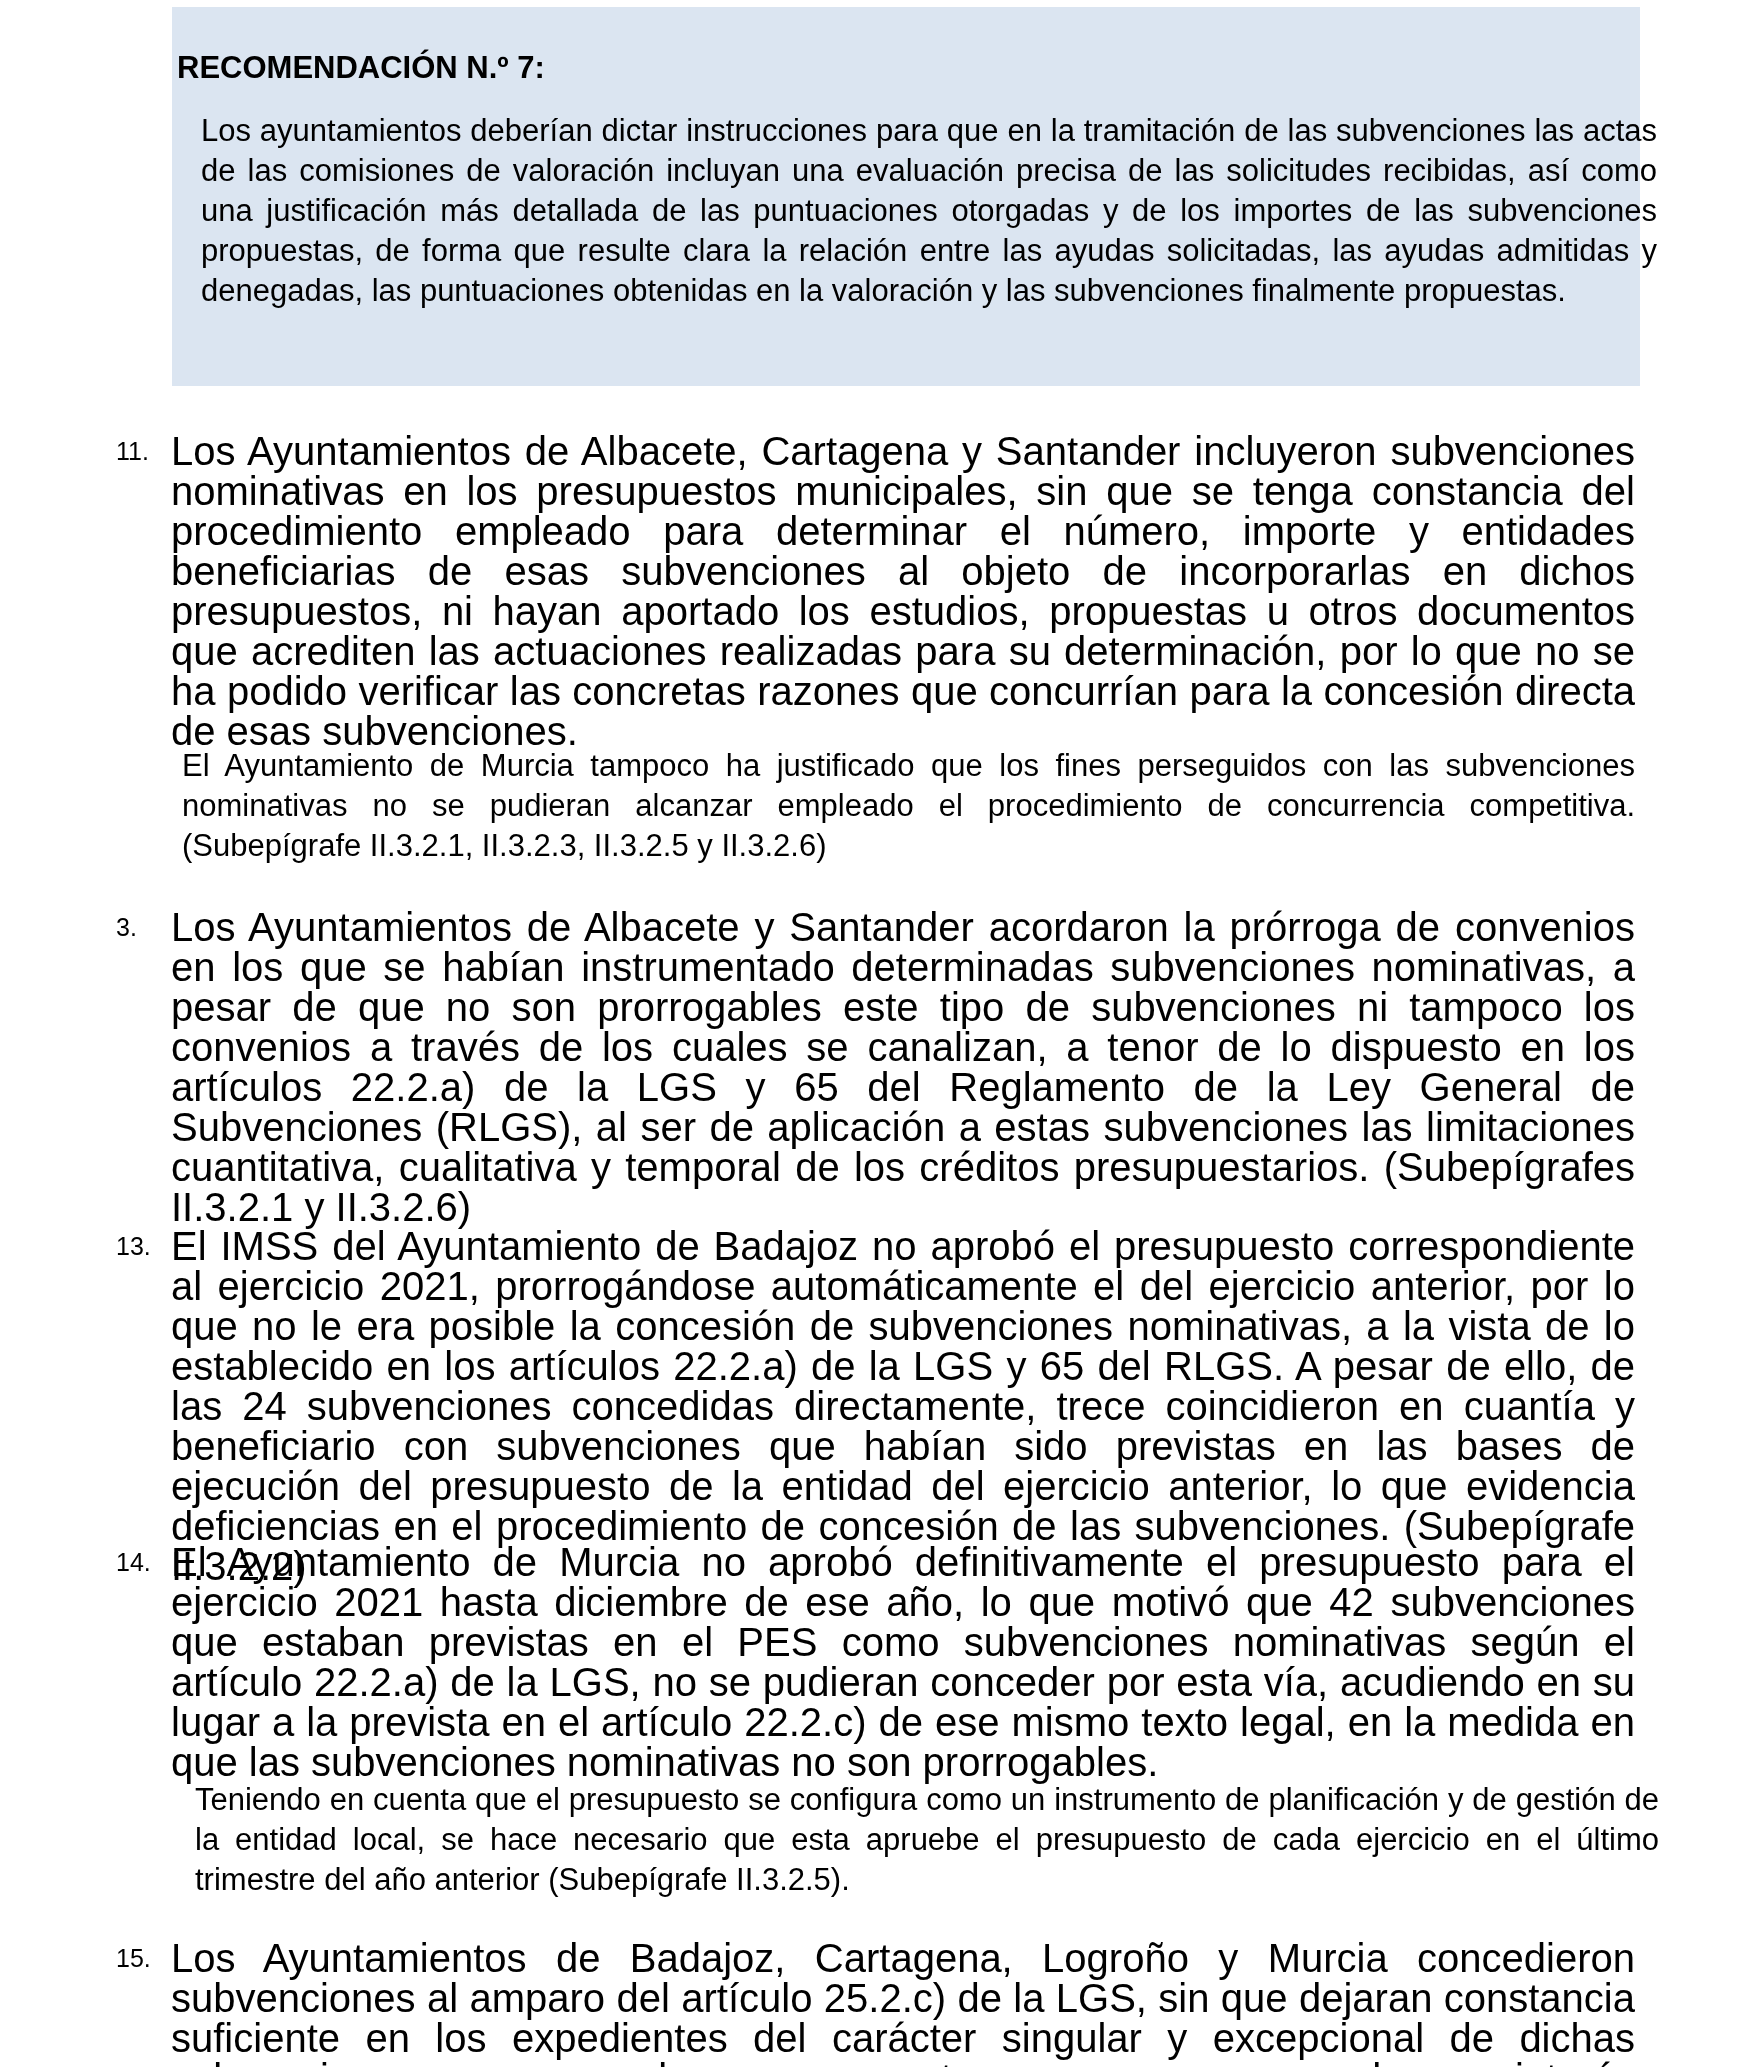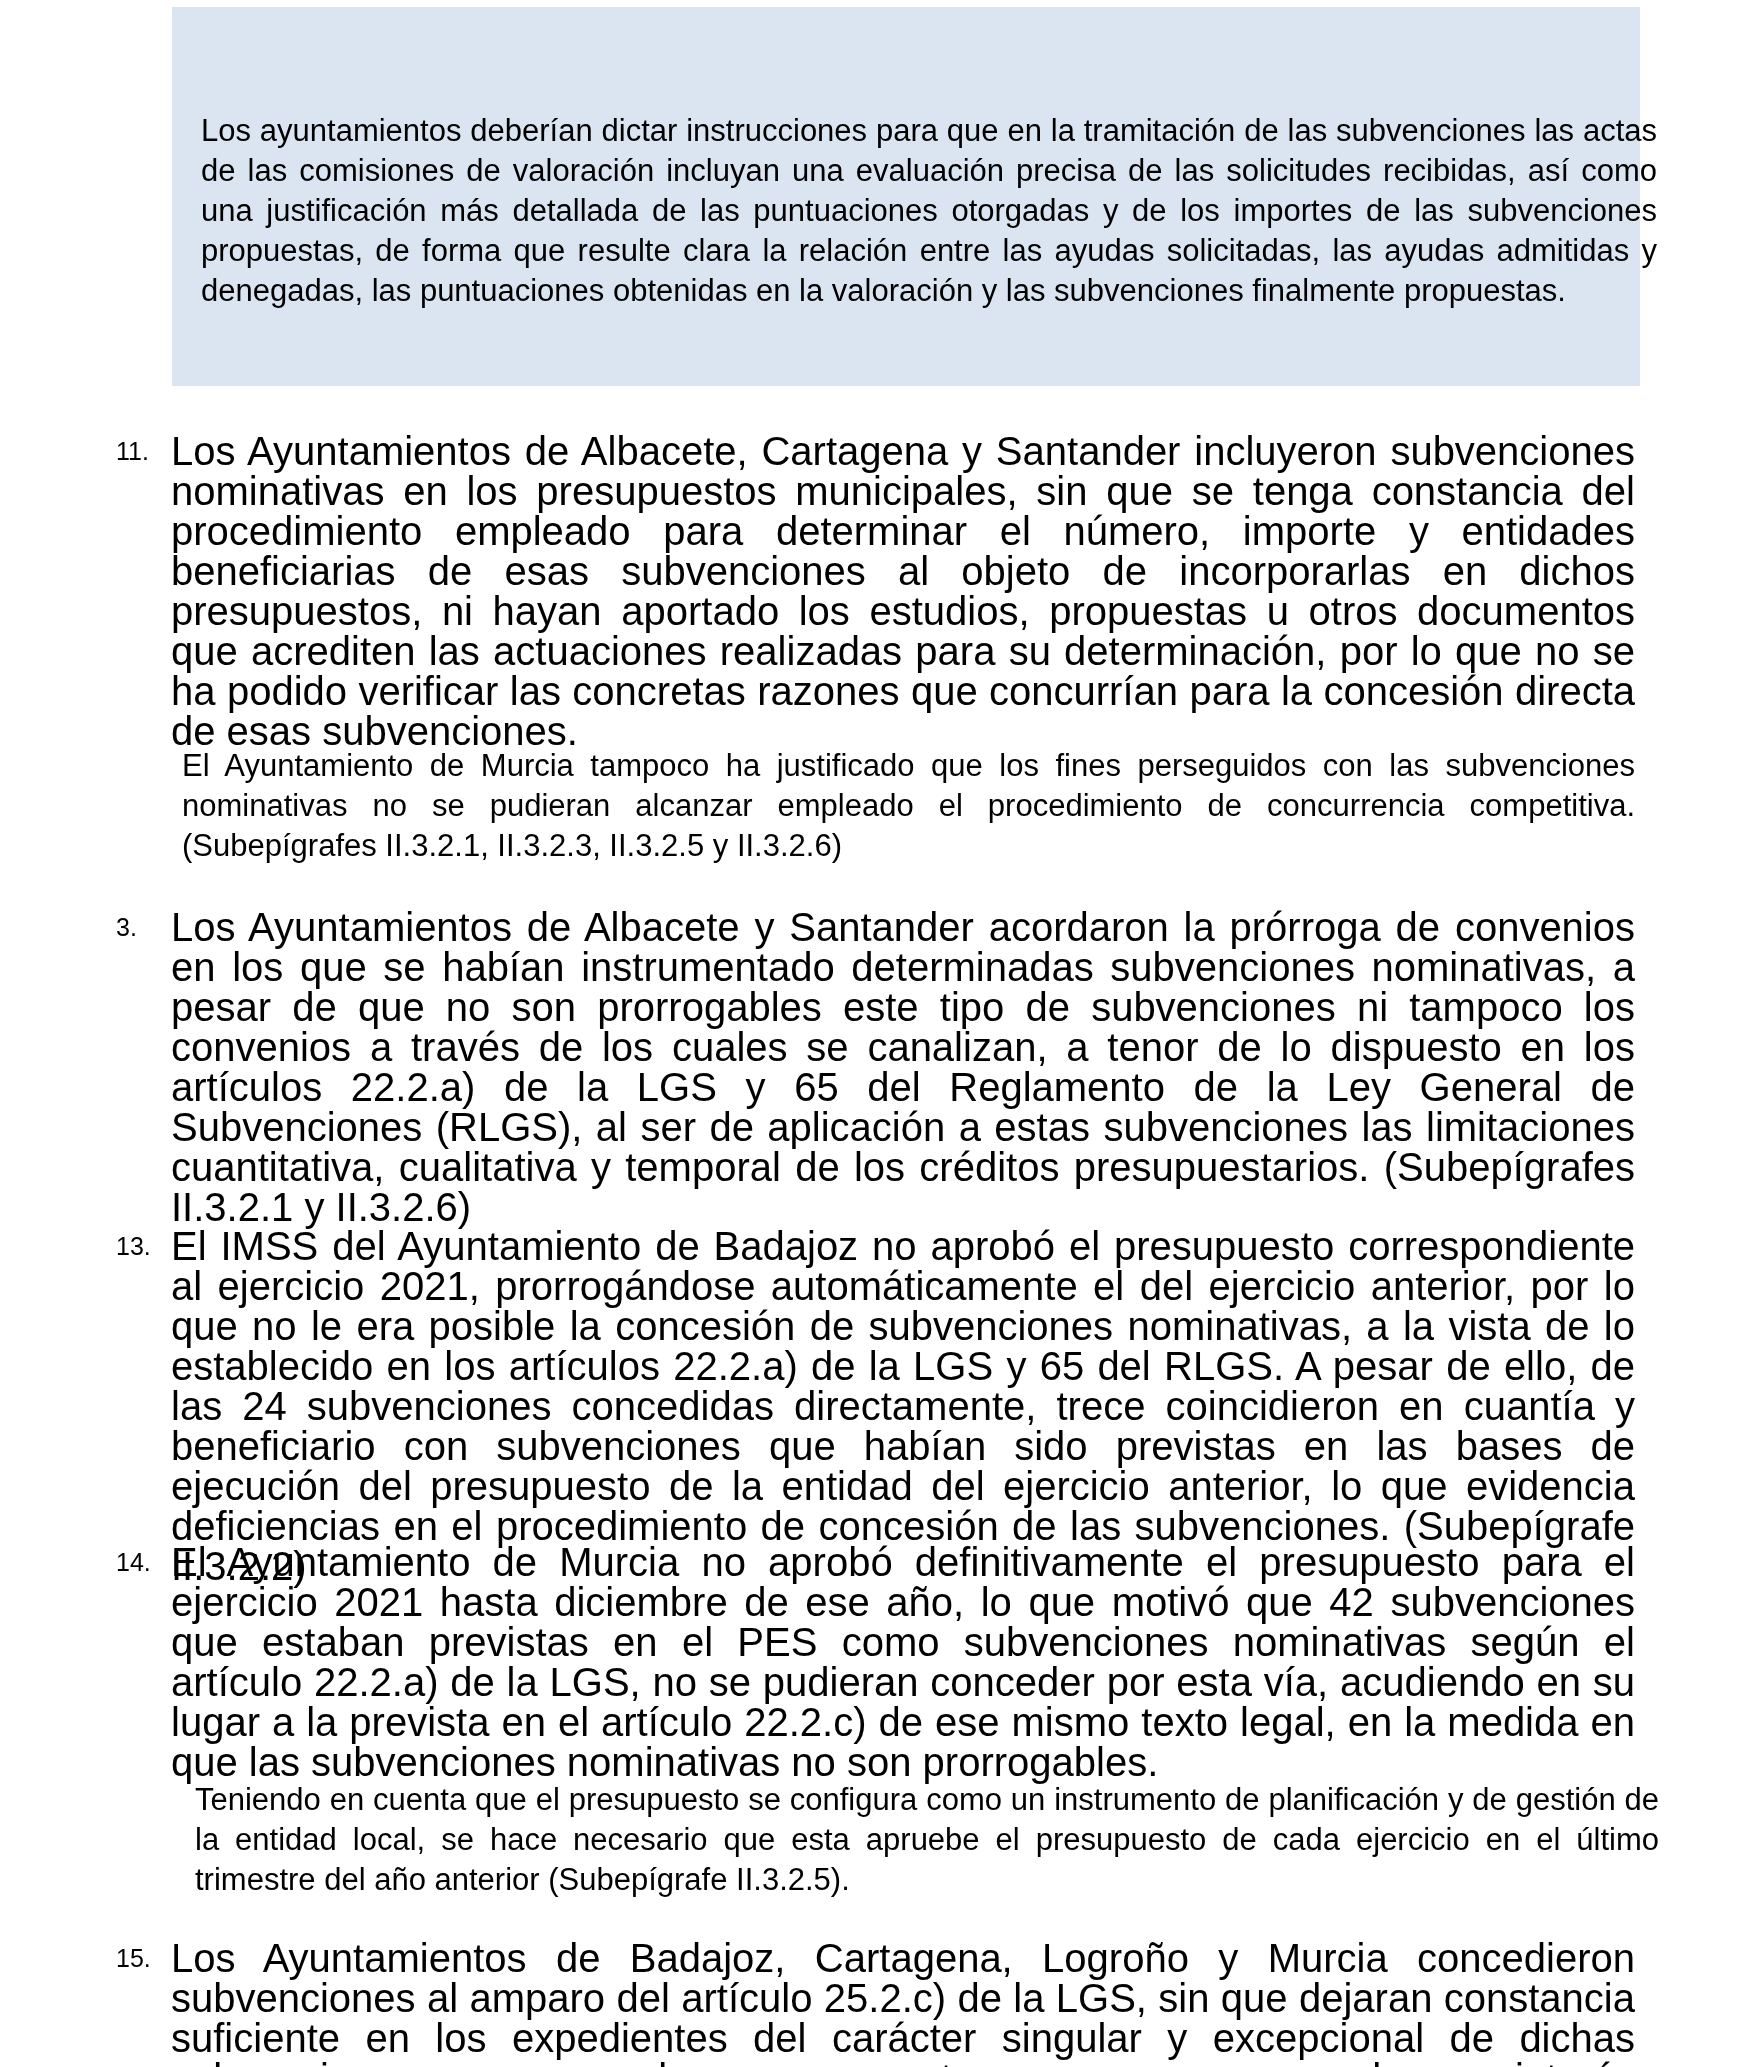--- a/index.html
+++ b/index.html
@@ -15,28 +15,29 @@
   .item .num { position:absolute; left:0; top:0; font-size:25px; line-height:40px; }
   .item .text { margin-left:55px; font-size:40px; line-height:40px; text-align:justify; }
   .sub { position:absolute; left:171px; width:1464px; font-size:31px; line-height:40px; text-align:justify; }
   .sub.murcia { left:182px; width:1453px; }
   .last-line-justify { text-align-last:justify; }
 </style>
 </head>
 <body>
 
 <div class="rec-box">
+  <div class="rec-title">RECOMENDACIÓN N.º 7:</div>
   <div class="rec-body">Los ayuntamientos deberían dictar instrucciones para que en la tramitación de las subvenciones las actas de las comisiones de valoración incluyan una evaluación precisa de las solicitudes recibidas, así como una justificación más detallada de las puntuaciones otorgadas y de los importes de las subvenciones propuestas, de forma que resulte clara la relación entre las ayudas solicitadas, las ayudas admitidas y denegadas, las puntuaciones obtenidas en la valoración y las subvenciones finalmente propuestas.</div>
 </div>
 
 <div class="item" style="top:431px;">
   <span class="num">11.</span>
   <div class="text">Los Ayuntamientos de Albacete, Cartagena y Santander incluyeron subvenciones nominativas en los presupuestos municipales, sin que se tenga constancia del procedimiento empleado para determinar el número, importe y entidades beneficiarias de esas subvenciones al objeto de incorporarlas en dichos presupuestos, ni hayan aportado los estudios, propuestas u otros documentos que acrediten las actuaciones realizadas para su determinación, por lo que no se ha podido verificar las concretas razones que concurrían para la concesión directa de esas subvenciones.</div>
 </div>
-<div class="sub murcia" style="top:746px;">El Ayuntamiento de Murcia tampoco ha justificado que los fines perseguidos con las subvenciones nominativas no se pudieran alcanzar empleado el procedimiento de concurrencia competitiva. (Subepígrafes II.3.2.1, II.3.2.3, II.3.2.5 y II.3.2.6)</div>
+<div class="sub murcia" style="top:746px;">El Ayuntamiento de Murcia tampoco ha justificado que los fines perseguidos con las subvenciones nominativas no se pudieran alcanzar empleado el procedimiento de concurrencia competitiva. (Subepígrafe II.3.2.1, II.3.2.3, II.3.2.5 y II.3.2.6)</div>
 
 <div class="item" style="top:907px;">
   <span class="num">3.</span>
   <div class="text">Los Ayuntamientos de Albacete y Santander acordaron la prórroga de convenios en los que se habían instrumentado determinadas subvenciones nominativas, a pesar de que no son prorrogables este tipo de subvenciones ni tampoco los convenios a través de los cuales se canalizan, a tenor de lo dispuesto en los artículos 22.2.a) de la LGS y 65 del Reglamento de la Ley General de Subvenciones (RLGS), al ser de aplicación a estas subvenciones las limitaciones cuantitativa, cualitativa y temporal de los créditos presupuestarios. (Subepígrafes II.3.2.1 y II.3.2.6)</div>
 </div>
 
 <div class="item" style="top:1226px;">
   <span class="num">13.</span>
   <div class="text">El IMSS del Ayuntamiento de Badajoz no aprobó el presupuesto correspondiente al ejercicio 2021, prorrogándose automáticamente el del ejercicio anterior, por lo que no le era posible la concesión de subvenciones nominativas, a la vista de lo establecido en los artículos 22.2.a) de la LGS y 65 del RLGS. A pesar de ello, de las 24 subvenciones concedidas directamente, trece coincidieron en cuantía y beneficiario con subvenciones que habían sido previstas en las bases de ejecución del presupuesto de la entidad del ejercicio anterior, lo que evidencia deficiencias en el procedimiento de concesión de las subvenciones. (Subepígrafe II.3.2.2)</div>
 </div>

